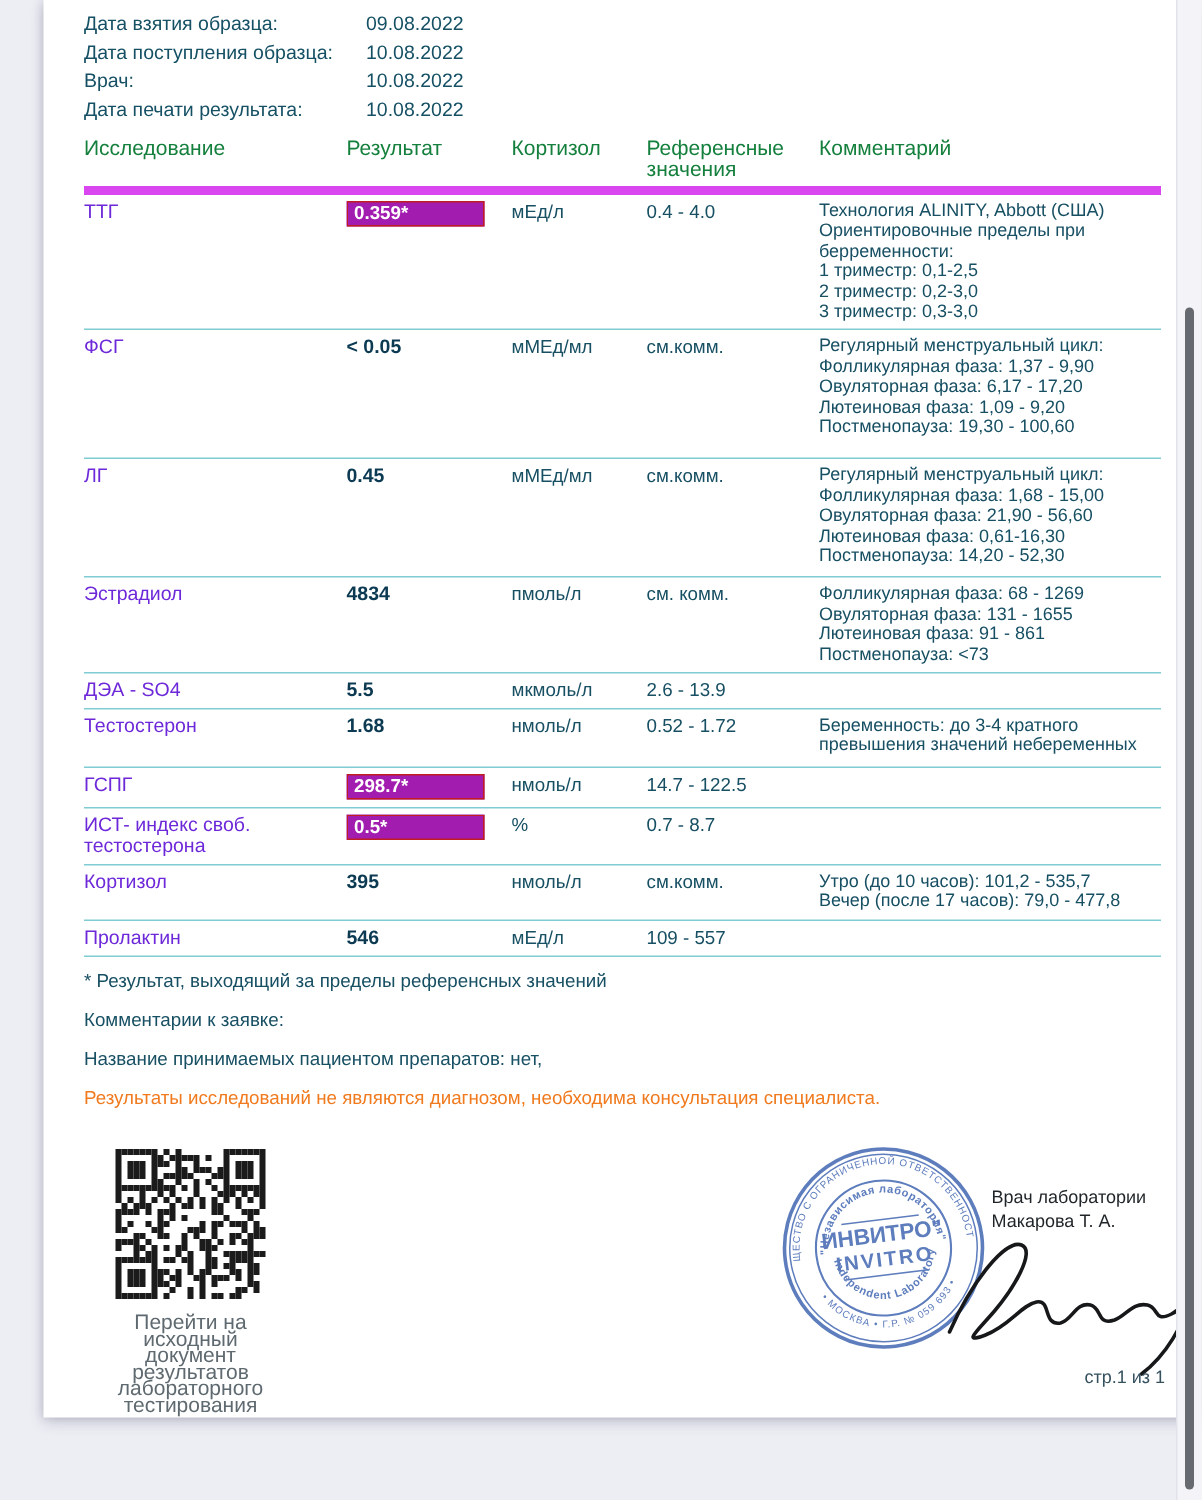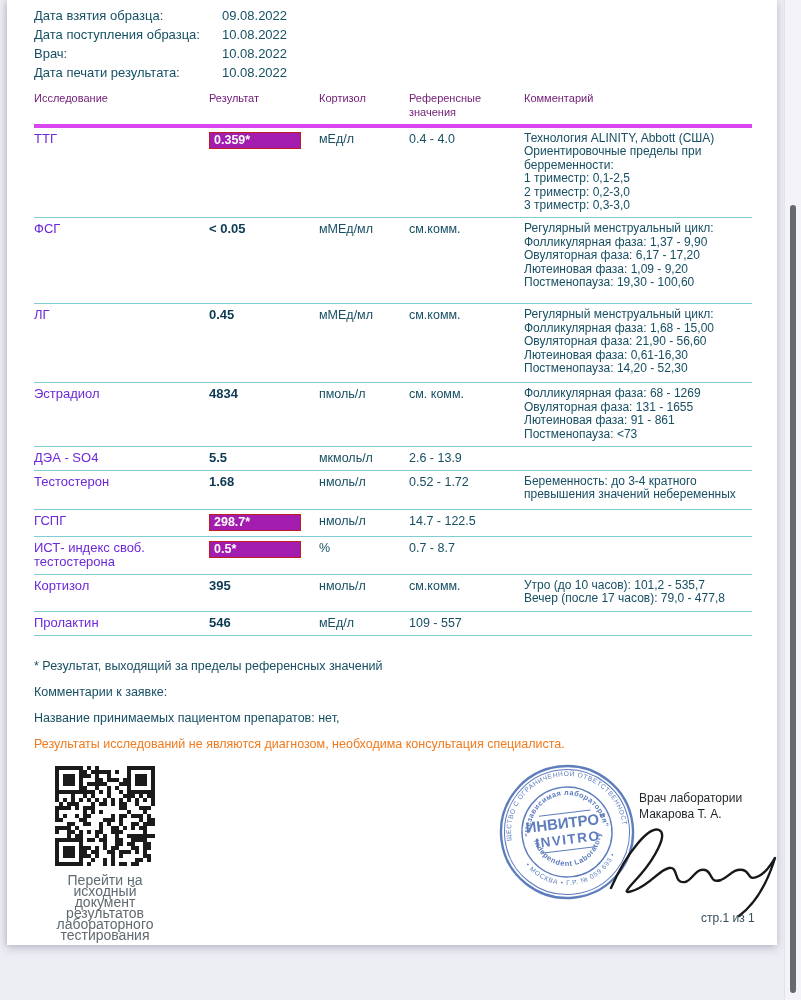--- a/index.html
+++ b/index.html
@@ -3,56 +3,56 @@
 <meta charset="utf-8">
 <style>
   html,body{margin:0;padding:0}
   body{
     width:801px;height:1000px;position:relative;overflow:hidden;
     background:#edeef4;
     font-family:"Liberation Sans","DejaVu Sans",sans-serif;
     -webkit-font-smoothing:antialiased;
   }
   .page{
-    position:absolute;left:7px;top:0;width:770px;height:945px;
+    position:absolute;left:29px;top:0;width:770px;height:945px;
     background:#ffffff;
     box-shadow:0 3px 9px rgba(70,70,100,.28), -2px 0 5px rgba(70,70,100,.12);
   }
   .content{position:absolute;left:27px;top:6px;width:718px}
 
   
   .date-row{font-size:13px;line-height:19px;color:#155064}
   .date-label{display:inline-block;width:188px;white-space:nowrap}
   .date-value{display:inline-block}
 
   
   .lab-table{margin-top:10px;width:718px}
   .thead,.trow{
     display:grid;
     grid-template-columns:175px 110px 90px 115px 1fr;
     column-gap:0;
   }
-  .thead{color:#701a75;font-size:11px;line-height:13.5px;padding-bottom:5px;border-bottom:4px solid #d946ef}
+  .thead{color:#15803d;font-size:14px;line-height:13.5px;padding-bottom:5px;border-bottom:6px solid #d946ef}
   .th{white-space:pre-line}
   .trow{border-bottom:1px solid #7fccd2;padding:4px 0 5px;box-sizing:border-box}
   .cell-name{color:#6d28d9;font-size:13px;line-height:14px;white-space:pre-line}
   .cell-result{font-size:13px;color:#0b3a52;font-weight:bold;line-height:14px}
   .cell-units,.cell-ref{font-size:12.5px;color:#174f63;line-height:14px}
   .cell-comment{font-size:12px;color:#174f63;line-height:13.4px;white-space:pre-line;padding-right:2px}
   .badge{
     display:inline-block;background:#a21caf;color:#fff;font-weight:bold;
     min-width:82px;padding:1px 5px 2px;font-size:12.5px;line-height:14px;
     box-shadow:0 0 0 1px #c01d23 inset;
   }
   .r0{min-height:79px}.r1{min-height:86px}.r2{min-height:79px}.r3{min-height:60px}
   .r4{min-height:17px}.r5{min-height:39px}.r6{min-height:20px}.r7{min-height:31px}
   .r8{min-height:31px}.r9{min-height:18px}
 
   
-  .footnotes{margin-top:23px;font-size:12.5px;color:#174f63}
+  .footnotes{margin-top:9px;font-size:12.5px;color:#174f63}
   .footnotes p{margin:0 0 11px 0;line-height:15px}
   .orange{color:#f07a1d}
   .weblink{color:#2323cc;text-decoration:none}
 
   
   .qr-block{position:absolute;left:30px;top:765px;width:136px;text-align:center}
   .qr-caption{font-size:14px;line-height:11px;color:#5f6a70;margin-top:4px;white-space:pre-line}
   .stamp-wrap{position:absolute;left:486px;top:758px;width:148px;height:148px;transform:rotate(-7deg);opacity:.92}
   .sig-block{position:absolute;left:632px;top:790px;font-size:12px;line-height:16px;color:#1f2428}
   .sig-svg{position:absolute;left:590px;top:812px}

